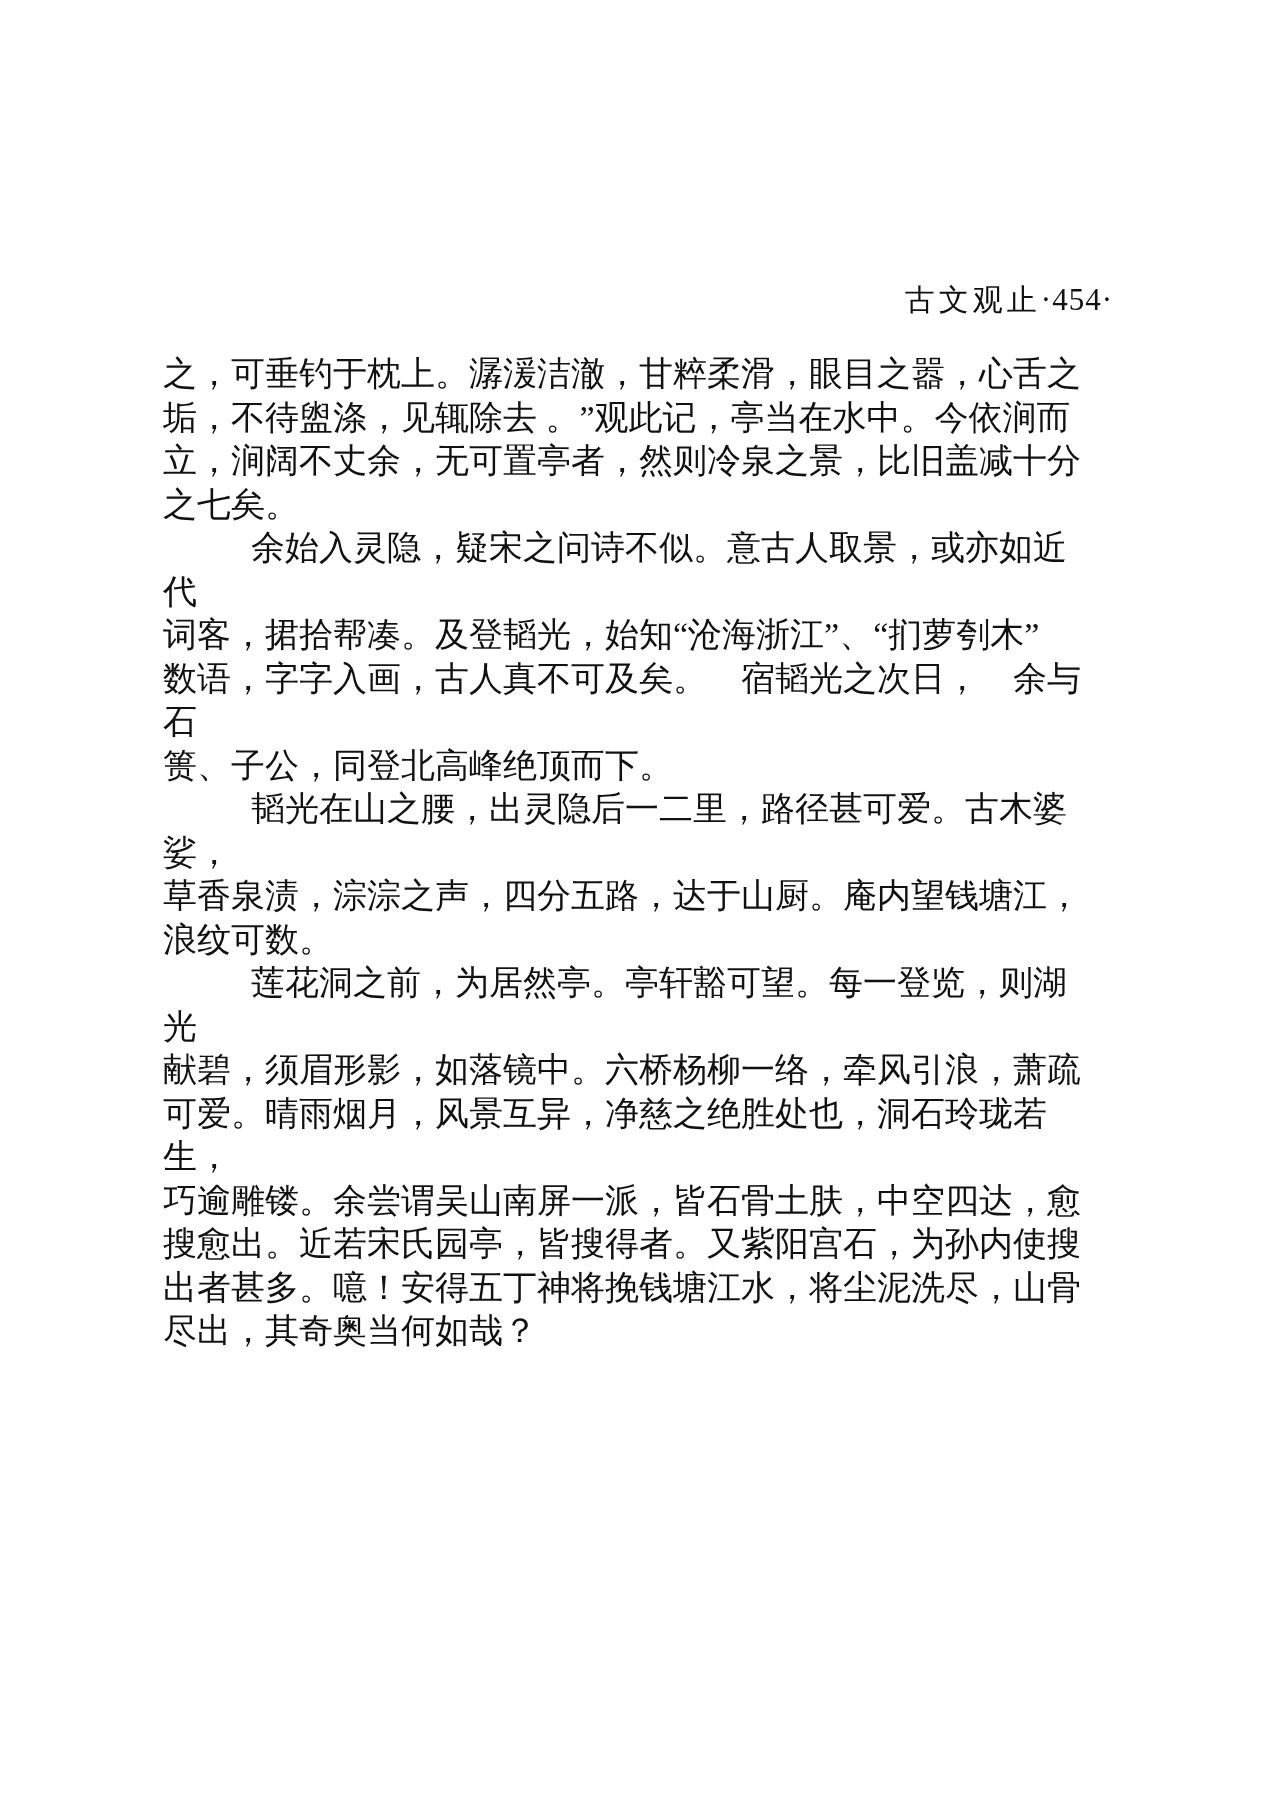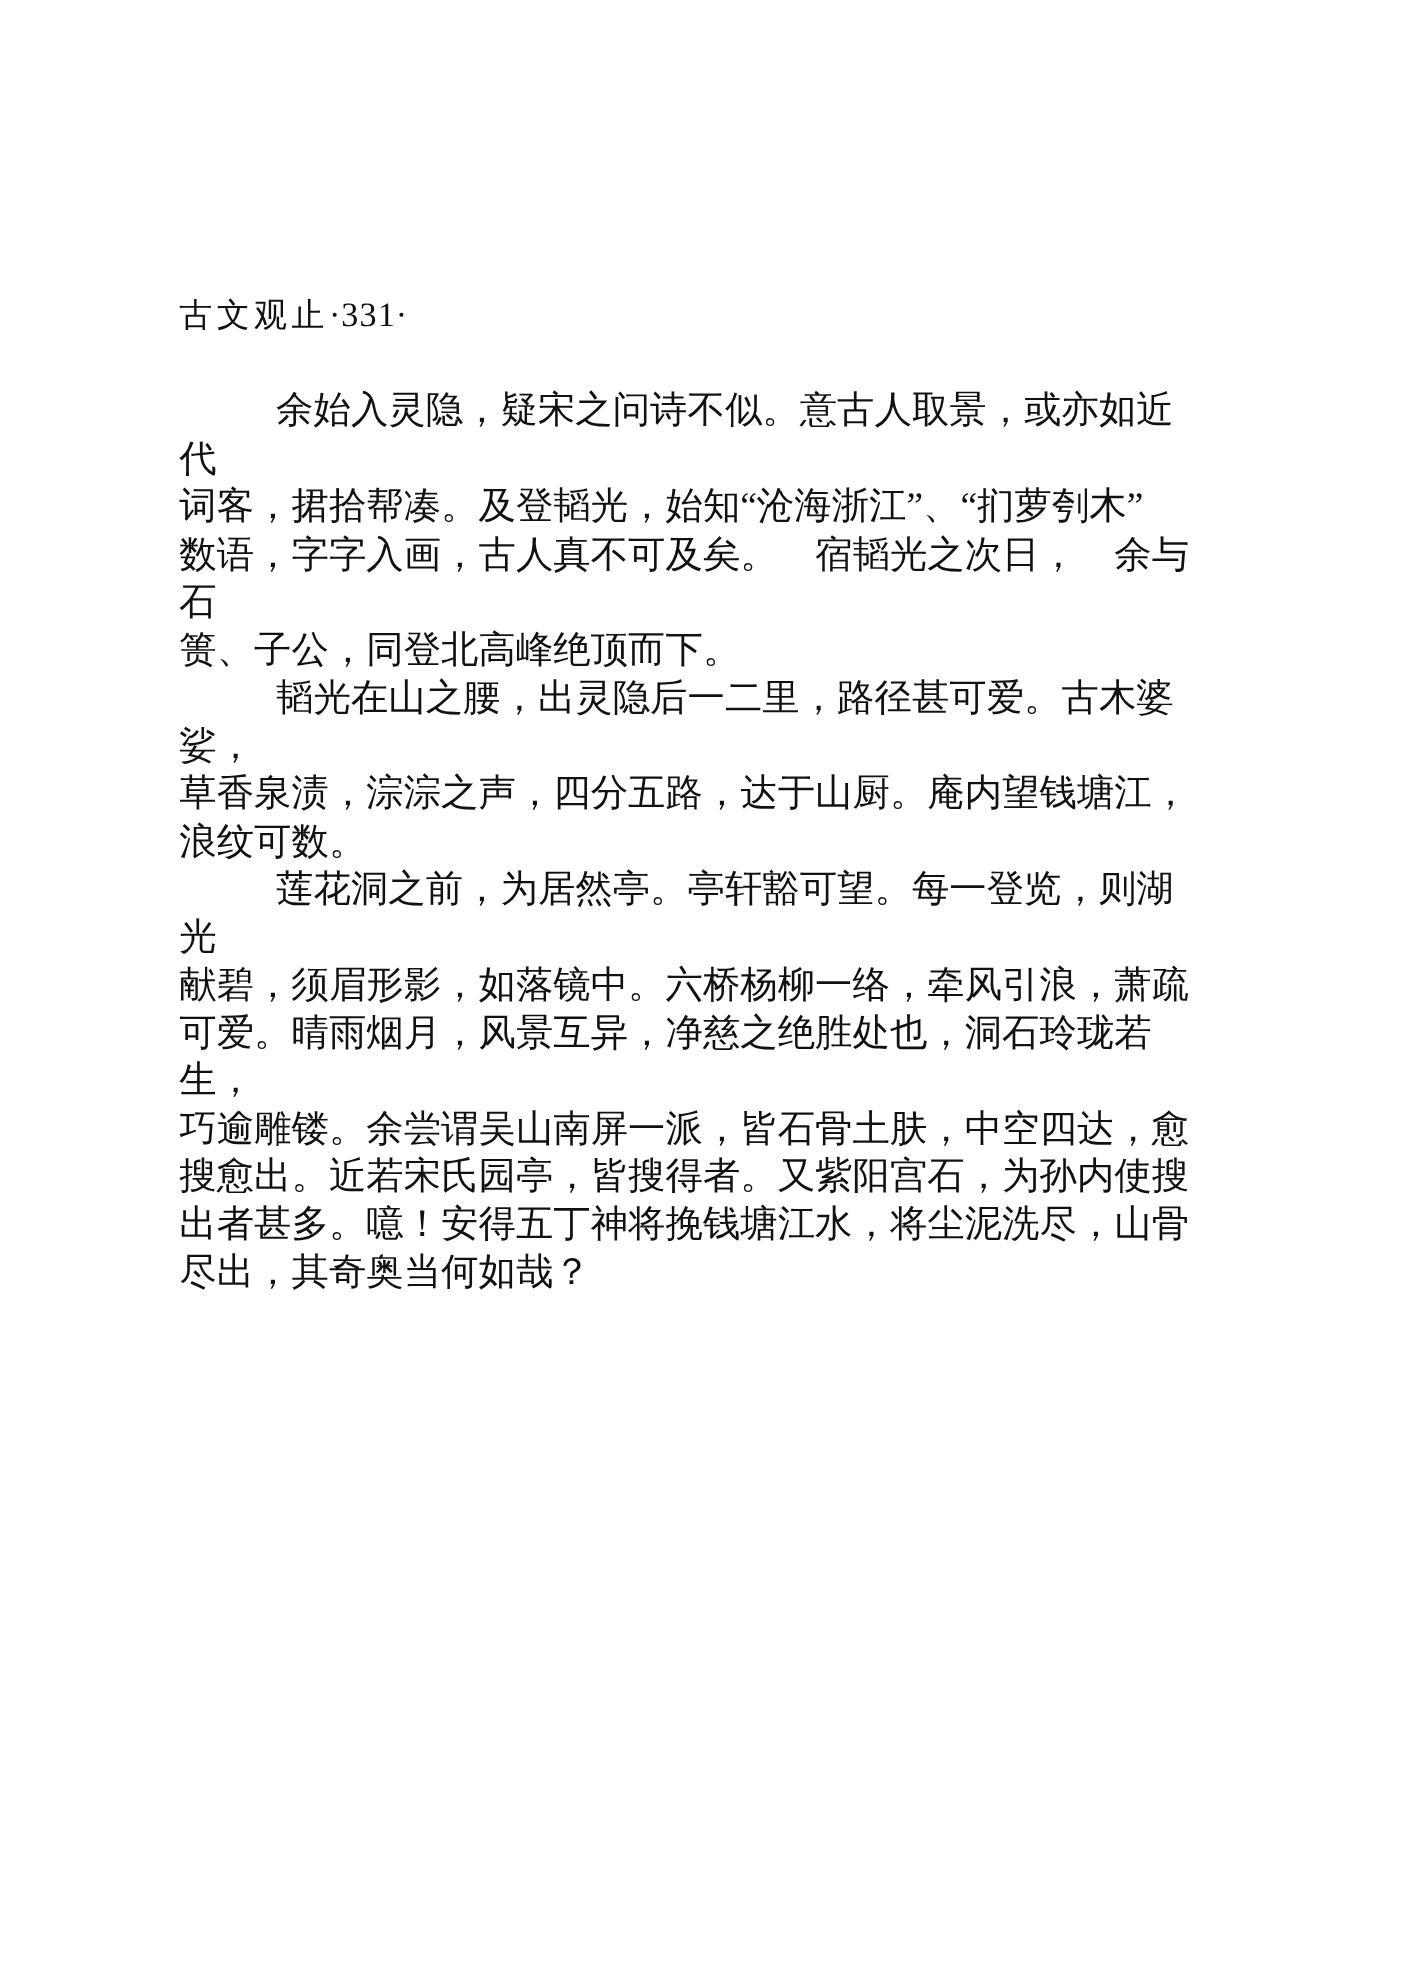--- a/index.html
+++ b/index.html
@@ -12,24 +12,24 @@
       width: 1283px;
       height: 1795px;
       background: #ffffff;
       color: #111111;
       font-family: "Liberation Serif", serif;
       overflow: hidden;
     }
     .header {
       position: absolute;
       left: 163px;
-      top: 266px;
+      top: 280px;
       width: 950px;
       display: flex;
-      justify-content: flex-start;
+      justify-content: flex-end;
       align-items: baseline;
     }
     .book-title {
       font-size: 30px;
       letter-spacing: 4px;
     }
     .page-number {
       font-size: 31px;
       letter-spacing: 1px;
     }
@@ -62,24 +62,28 @@
       left: 18px;                 
     }
   </style>
 </head>
 <body>
 
 <div class="page">
 
   <div class="header">
     <span class="book-title">古文观止</span>
-    <span class="page-number">·331·</span>
+    <span class="page-number">·454·</span>
   </div>
 
   <div class="body-text">
+    <p class="para no-indent">之，可垂钓于枕上。潺湲洁澈，甘粹柔滑，眼目之嚣，心舌之
+垢，不待盥涤，见辄除去 。”观此记，亭当在水中。今依涧而
+立，涧阔不丈余，无可置亭者，然则冷泉之景，比旧盖减十分
+之七矣。</p>
     <p class="para">余始入灵隐，疑宋之问诗不似。意古人取景，或亦如近代
 词客，捃拾帮凑。及登韬光，始知“沧海浙江”、“扪萝刳木”
 数语，字字入画，古人真不可及矣。　宿韬光之次日，　余与石
 篑、子公，同登北高峰绝顶而下。</p>
     <p class="para">韬光在山之腰，出灵隐后一二里，路径甚可爱。古木婆娑，
 草香泉渍，淙淙之声，四分五路，达于山厨。庵内望钱塘江，
 浪纹可数。</p>
     <p class="para">莲花洞之前，为居然亭。亭轩豁可望。每一登览，则湖光
 献碧，须眉形影，如落镜中。六桥杨柳一络，牵风引浪，萧疏
 可爱。晴雨烟月，风景互异，净慈之绝胜处也，洞石玲珑若生，

